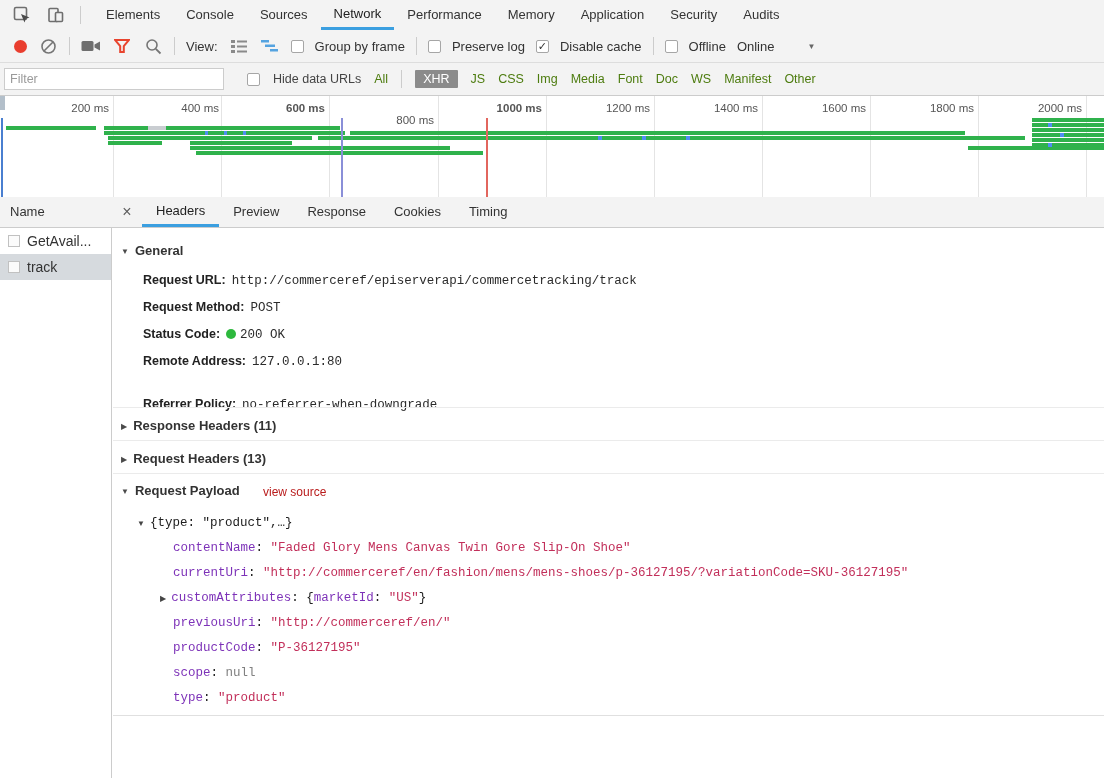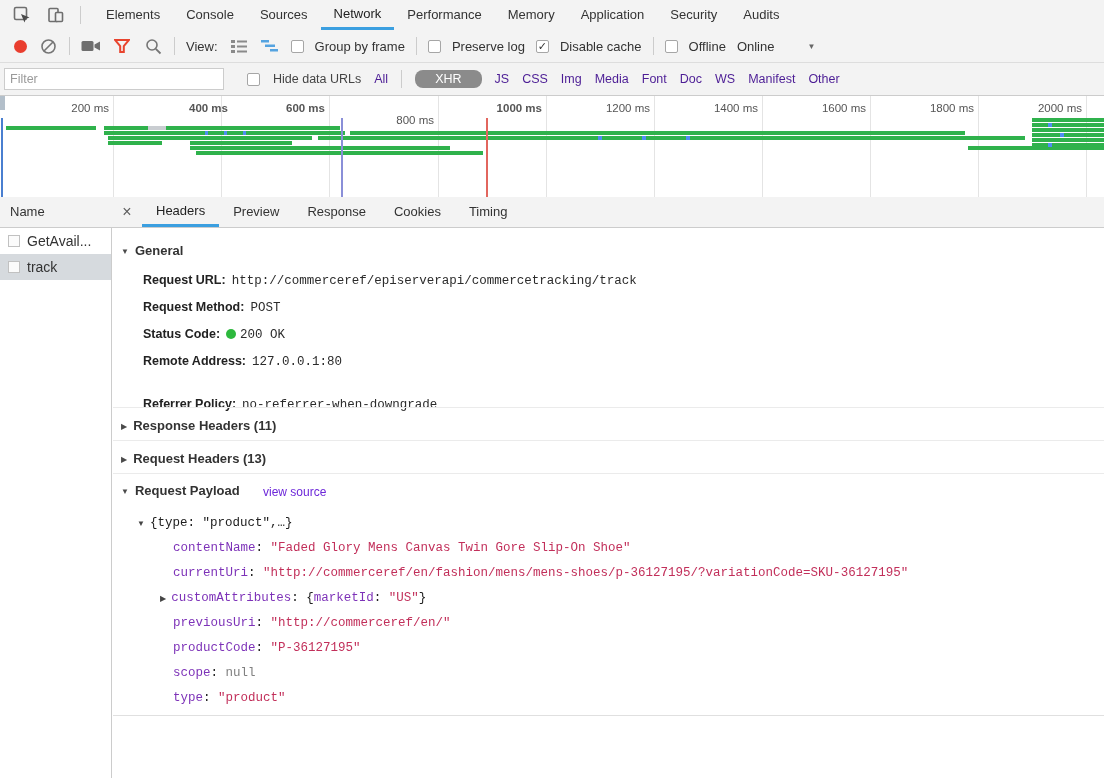--- a/index.html
+++ b/index.html
@@ -23,22 +23,22 @@
     display:inline-flex;align-items:center;justify-content:center;font-size:11px;color:#333;box-sizing:border-box;}
   .lbl{white-space:nowrap;}
   .dd-arrow{font-size:8px;color:#666;margin-left:22px;}
 
   
   .filterbar{position:absolute;left:0;top:63px;width:1104px;height:33px;background:#f3f3f3;
     border-bottom:1px solid #ccc;display:flex;align-items:center;gap:13px;padding-left:4px;box-sizing:border-box;font-size:12.5px;color:#444;}
   .filter-input{width:208px;height:20px;border:1px solid #ccc;background:#fff;font-size:12.5px;
     padding:0 5px;font-family:inherit;color:#333;}
   .filter-input::placeholder{color:#9a9a9a;}
-  .ftype{color:#4c1d95;white-space:nowrap;}
-  .ftype.pill{background:#8b8b8b;color:#fff;padding:2px 20px;border-radius:8px;}
+  .ftype{color:#4d7c0f;white-space:nowrap;}
+  .ftype.pill{background:#8b8b8b;color:#fff;padding:2px 8px;border-radius:1px;}
 
   
   .overview{position:absolute;left:0;top:96px;width:1104px;height:101px;background:#fff;
     border-bottom:1px solid #bfbfbf;overflow:hidden;}
   .grid{position:absolute;top:0;width:1px;height:101px;background:#e4e4e4;}
   .tick{position:absolute;top:6px;width:68px;text-align:right;font-size:11.5px;color:#555;}
   .bar{position:absolute;height:4px;}
   .bar.g{background:#2fb24c;}
   .bar.grey{background:#c9cdd1;}
   .bar.b{background:#4f8ef2;}
@@ -61,21 +61,21 @@
   .file-ic{width:12px;height:12px;border:1px solid #c1c1c1;background:#fbfbfb;box-sizing:border-box;flex:0 0 auto;}
 
   .detail{position:absolute;left:113px;top:228px;width:873px;height:550px;background:#fff;font-size:12.5px;}
   .sec-title{position:absolute;left:8px;font-weight:bold;font-size:13px;color:#333;white-space:nowrap;}
   .tri{display:inline-block;font-size:8px;color:#4a4a4a;margin-right:6px;vertical-align:1px;}
   .sep{position:absolute;left:0;width:991px;height:1px;background:#ebebeb;}
   .kv{position:absolute;left:30px;white-space:nowrap;}
   .kv .k{font-weight:bold;color:#222;}
   .kv .v{font-family:"Liberation Mono","DejaVu Sans Mono",monospace;font-size:12.5px;color:#2b2b2b;margin-left:6px;}
   .dot{display:inline-block;width:10px;height:10px;border-radius:50%;background:#2db83d;margin:0 4px 0 6px;vertical-align:-1px;}
-  .view-src{position:absolute;left:150px;font-size:12px;color:#6d28d9;}
+  .view-src{position:absolute;left:150px;font-size:12px;color:#b91c1c;}
 
   .pl{position:absolute;white-space:nowrap;font-family:"Liberation Mono","DejaVu Sans Mono",monospace;font-size:12.5px;color:#202020;}
   .pl .ptri{font-size:8px;color:#444;margin-right:5px;font-family:"Liberation Sans",sans-serif;}
   .pkey{color:#7d32b8;}
   .pstr{color:#c22f5a;}
   .pnull{color:#808080;}
   .pl-end{position:absolute;left:0;width:991px;height:1px;background:#e0e0e0;}
 </style>
 </head>
 <body>
@@ -190,21 +190,21 @@
     <span class="ftype">WS</span>
     <span class="ftype">Manifest</span>
     <span class="ftype">Other</span>
   </div>
 
   <div class="overview">
     <div class="ov-corner"></div>
   <div class="grid" style="left: 113px;"></div>
       <div class="tick" style="left: 41px;">200 ms</div>
       <div class="grid" style="left: 221px;"></div>
-      <div class="tick" style="left: 160px; font-weight: bold;">400 ms</div>
+      <div class="tick" style="left: 151px;">400 ms</div>
       <div class="grid" style="left: 329px;"></div>
       <div class="tick" style="left: 257px; font-weight: bold;">600 ms</div>
       <div class="grid" style="left: 438px;"></div>
       <div class="tick" style="left: 366px; margin-top: 12px;">800 ms</div>
       <div class="grid" style="left: 546px;"></div>
       <div class="tick" style="left: 474px; font-weight: bold;">1000 ms</div>
       <div class="grid" style="left: 654px;"></div>
       <div class="tick" style="left: 582px;">1200 ms</div>
       <div class="grid" style="left: 762px;"></div>
       <div class="tick" style="left: 690px;">1400 ms</div>

